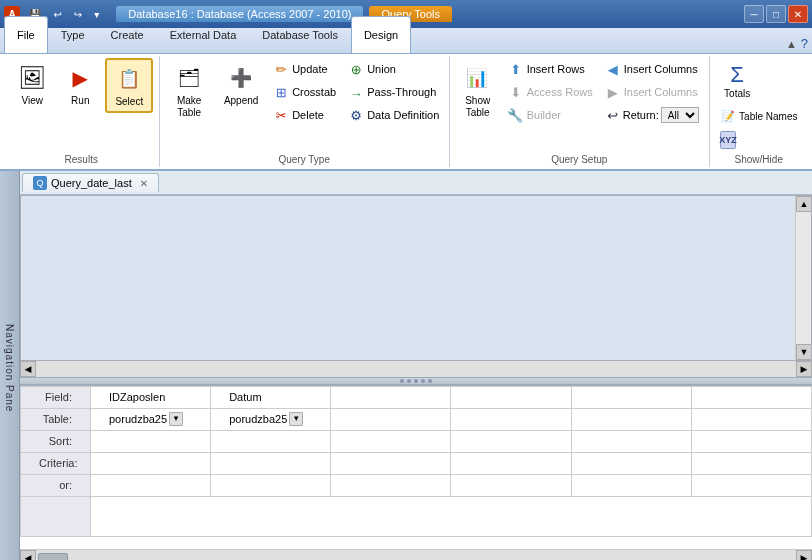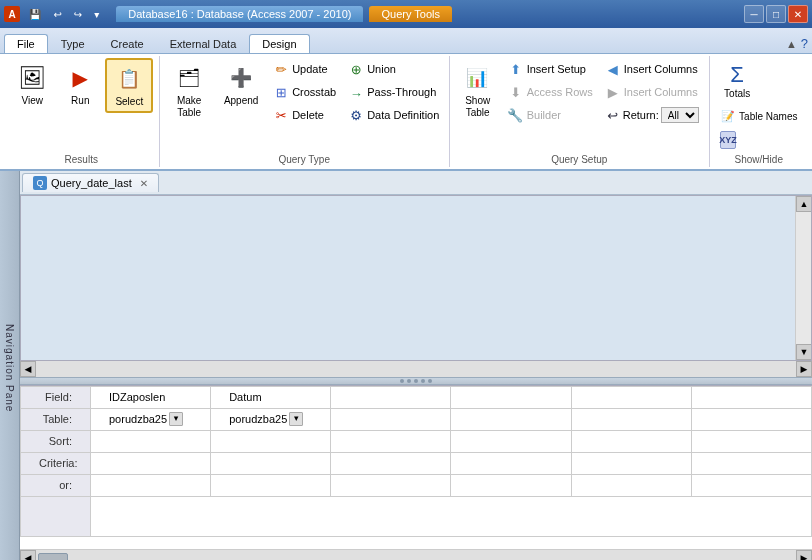--- a/index.html
+++ b/index.html
@@ -15,21 +15,21 @@
     .title-bar-quick button { background: transparent; border: 1px solid transparent; color: white; font-size: 10px; padding: 1px 4px; cursor: pointer; border-radius: 2px; }
     .title-db { background: linear-gradient(to bottom, #7aaddf, #4d8cc7); color: white; padding: 2px 12px; border-radius: 3px 3px 0 0; font-size: 11px; margin-left: 8px; }
     .title-qt { background: linear-gradient(to bottom, #f0a020, #d08010); color: white; padding: 2px 12px; border-radius: 3px 3px 0 0; font-size: 11px; margin-left: 2px; }
     .title-spacer { flex: 1; }
     .window-controls { display: flex; gap: 2px; }
     .win-btn { width: 20px; height: 18px; border: 1px solid rgba(255,255,255,0.4); border-radius: 2px; background: rgba(255,255,255,0.15); color: white; font-size: 10px; cursor: pointer; display: flex; align-items: center; justify-content: center; }
     .win-btn.close { background: #d04020; }
 
     
     .ribbon-tabs { background: linear-gradient(to bottom, #dce6f5, #c8d8ed); display: flex; align-items: flex-end; padding: 0 4px; border-bottom: 1px solid #8aabce; height: 26px; }
-    .ribbon-tab { padding: 3px 12px; font-size: 11px; cursor: pointer; border-radius: 3px 3px 0 0; background: transparent; color: #222; border: 1px solid transparent; border-bottom: none; margin-top: 38px; }
+    .ribbon-tab { padding: 12px 12px; font-size: 11px; cursor: pointer; border-radius: 3px 3px 0 0; background: transparent; color: #222; border: 1px solid transparent; border-bottom: none; margin-top: 38px; }
     .ribbon-tab.active { background: white; border-color: #8aabce; color: #000; font-weight: 500; }
 
     
     .ribbon { background: white; border-bottom: 2px solid #8aabce; display: flex; align-items: stretch; padding: 2px 4px; min-height: 90px; }
     .ribbon-group { display: flex; flex-direction: column; align-items: center; padding: 2px 6px; border-right: 1px solid #ccd; position: relative; min-width: 60px; }
     .ribbon-group:last-child { border-right: none; }
     .ribbon-group-label { font-size: 10px; color: #555; position: absolute; bottom: 2px; }
     .ribbon-items { display: flex; align-items: flex-start; gap: 2px; flex: 1; padding-bottom: 14px; }
     .ribbon-btn-large { display: flex; flex-direction: column; align-items: center; padding: 3px 6px; cursor: pointer; border: 1px solid transparent; border-radius: 3px; min-width: 44px; }
     .ribbon-btn-large.active { background: #fef0c0; border-color: #d0a020; }
@@ -105,20 +105,21 @@
     <div class="win-btn">□</div>
     <div class="win-btn close">✕</div>
   </div>
 </div>
 
 <div class="ribbon-tabs">
   <div class="ribbon-tab active">File</div>
   <div class="ribbon-tab">Type</div>
   <div class="ribbon-tab">Create</div>
   <div class="ribbon-tab">External Data</div>
+  <div class="ribbon-tab">Database Tools</div>
   <div class="ribbon-tab active" style="background:white; border:1px solid #8aabce; border-bottom:none;">Design</div>
   <div class="title-spacer"></div>
   <div style="display:flex; align-items:center; gap:4px; margin-bottom:2px;">
     <div style="font-size:11px; color:#555;">▲</div>
     <div style="font-size:13px; color:#2255aa; cursor:pointer;">?</div>
   </div>
 </div>
 
 <div class="ribbon">
 
@@ -184,21 +185,21 @@
 
   <div class="ribbon-group" style="min-width:200px;">
     <div class="ribbon-items">
       <div class="ribbon-btn-large">
         <div class="ribbon-btn-icon" style="font-size:18px;">📊</div>
         <div class="ribbon-btn-label">Show<br>Table</div>
       </div>
       <div class="ribbon-col">
         <div class="ribbon-btn-small">
           <div class="icon16" style="color:#4488cc;">⬆</div>
-          <span>Insert Setup</span>
+          <span>Insert Rows</span>
         </div>
         <div class="ribbon-btn-small" style="color:#aaa;">
           <div class="icon16" style="color:#aaa;">⬇</div>
           <span style="color:#aaa;">Access Rows</span>
         </div>
         <div class="ribbon-btn-small" style="color:#aaa;">
           <div class="icon16" style="color:#aaa;">🔧</div>
           <span style="color:#aaa;">Builder</span>
         </div>
       </div>

